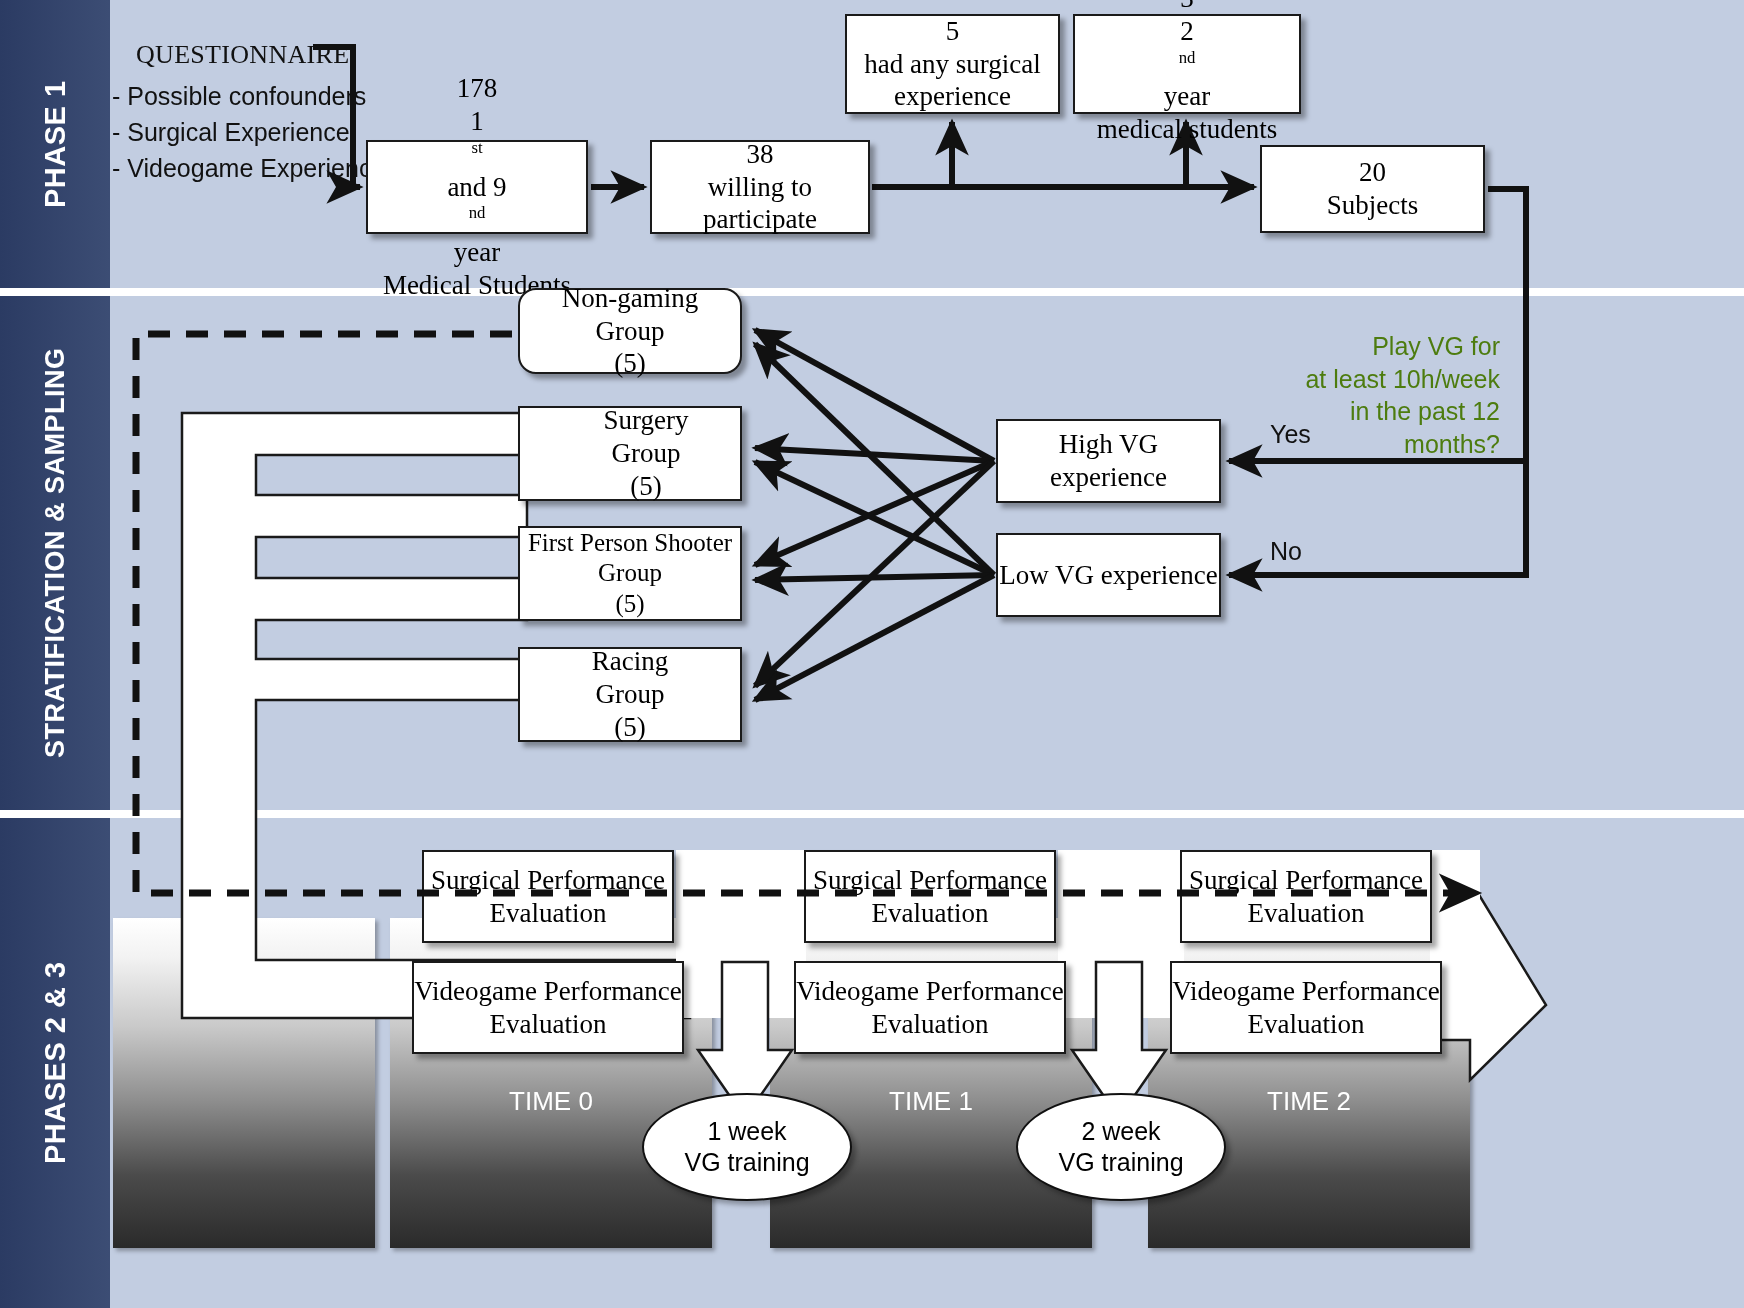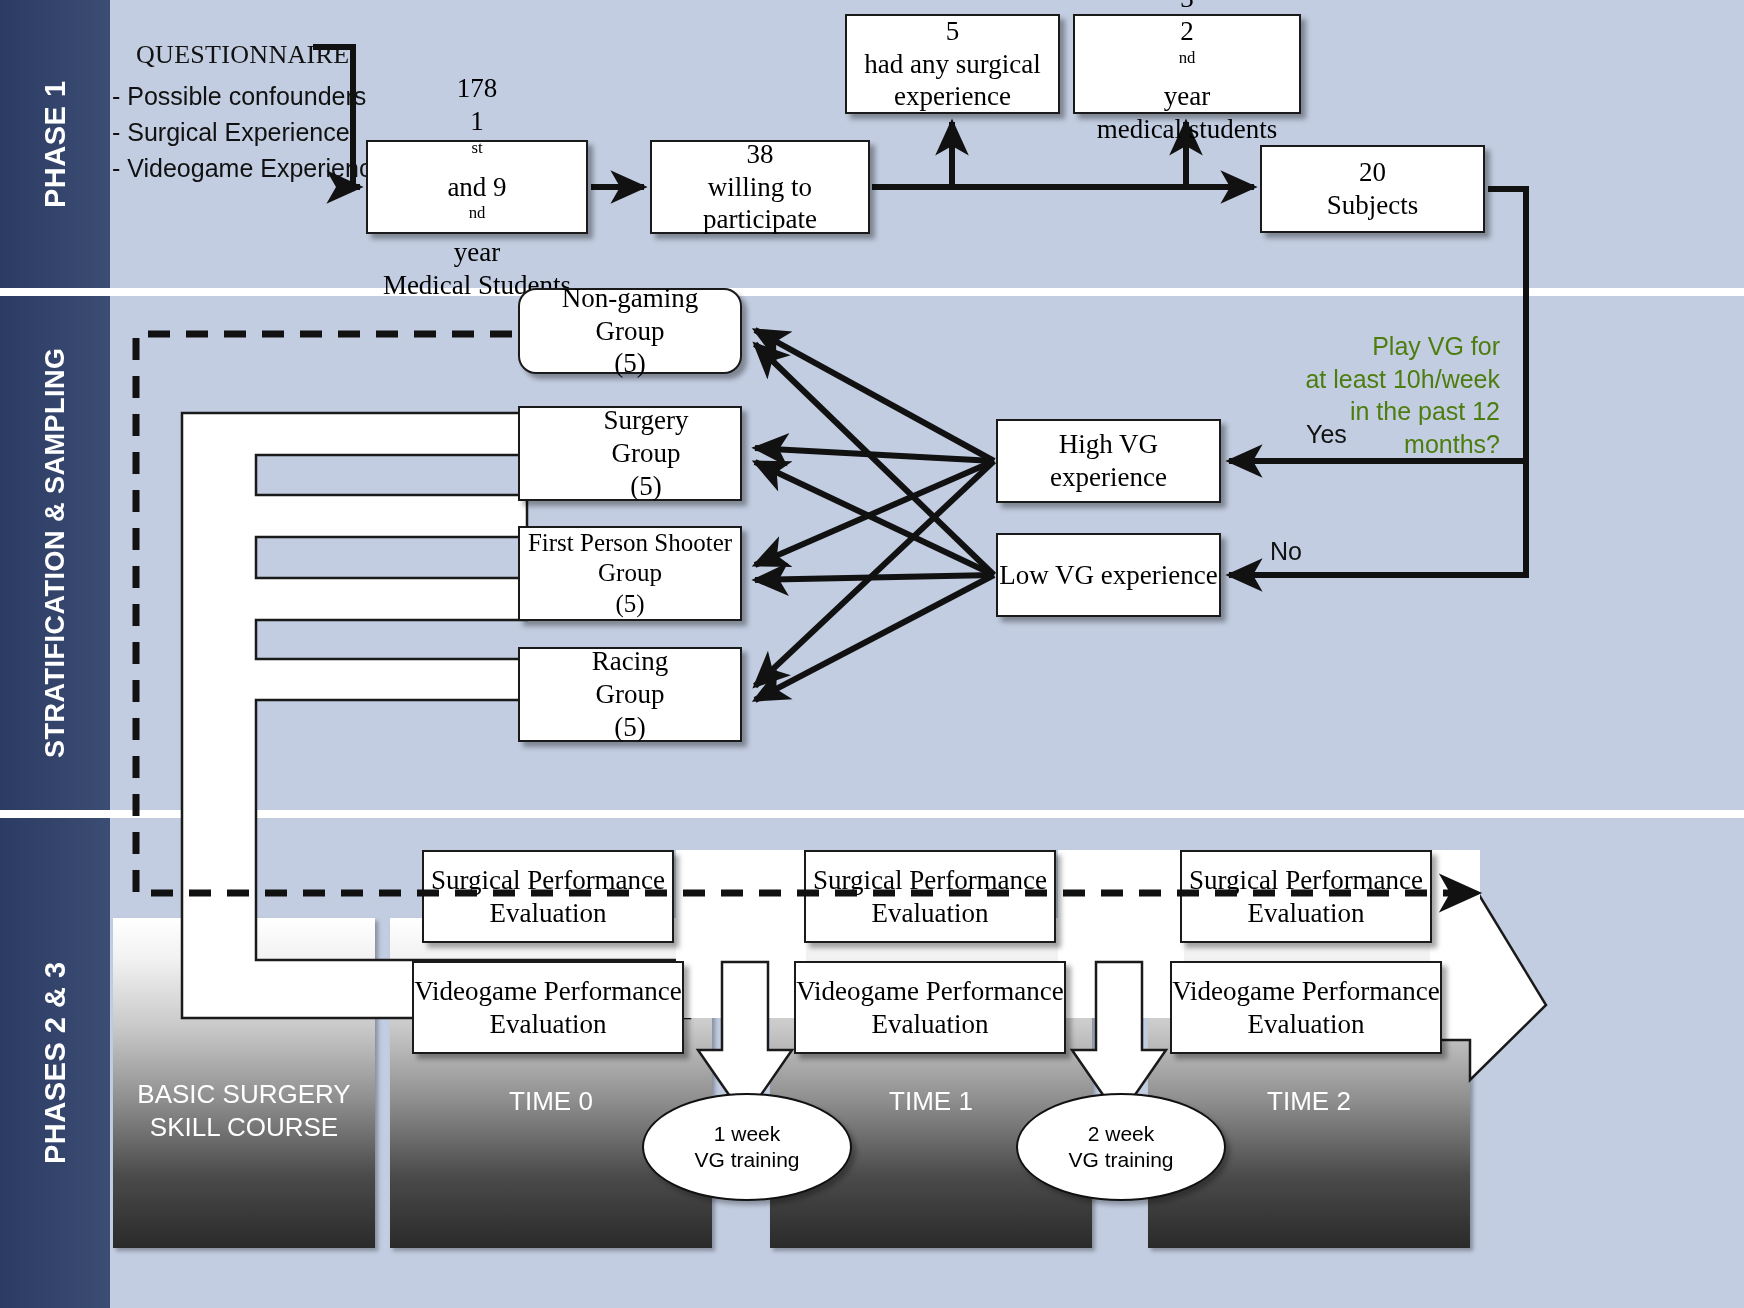--- a/index.html
+++ b/index.html
@@ -43,21 +43,21 @@
   svg.layer.over{z-index:40;}
   
   .tl-seg{position:absolute;z-index:5;
      background:linear-gradient(to bottom,#ffffff 0%,#f2f2f2 12%,#c9c9c9 33%,#8f8f8f 55%,#4b4b4b 78%,#2a2a2a 100%);
      box-shadow:3px 3px 4px rgba(0,0,0,.30);}
   .tl-label{position:absolute;z-index:22;color:#fff;font-family:"Liberation Sans",sans-serif;
      font-size:26px;text-align:center;line-height:1.25;}
   .ellipse{
      position:absolute;z-index:35;background:#fff;border:2.5px solid #111;border-radius:50%;
      display:flex;flex-direction:column;justify-content:center;
-     font-family:"Liberation Sans",sans-serif;font-size:21px;color:#000;line-height:1.25;text-align:center;
+     font-family:"Liberation Sans",sans-serif;font-size:25px;color:#000;line-height:1.25;text-align:center;
      box-shadow:4px 4px 5px rgba(0,0,0,.3);}
 </style>
 </head>
 <body>
 
 <div id="root">
 
   <div class="band" style="top:0;height:288px;">
     <div class="bandinner"></div>
     <div class="phase-label">PHASE 1</div>
@@ -144,21 +144,21 @@
   </div>
   <div class="node" style="left:996px;top:533px;width:225px;height:84px;">
     <span>Low VG experience</span>
   </div>
 
   <div class="ann" style="left:1280px;top:330px;width:220px;">
     <div>Play VG for</div>
     <div>at least 10h/week</div>
     <div>in the past 12 months?</div>
   </div>
-  <div class="ann-l" style="left:1270px;top:420px;margin-left:36px;">Yes</div>
+  <div class="ann-l" style="left:1270px;top:420px;">Yes</div>
   <div class="ann-l" style="left:1270px;top:537px;">No</div>
 
   <div class="node" style="left:422px;top:850px;width:252px;height:93px;">
     <span>Surgical Performance</span>
     <span>Evaluation</span>
   </div>
   <div class="node" style="left:412px;top:961px;width:272px;height:93px;">
     <span>Videogame Performance</span>
     <span>Evaluation</span>
   </div>
@@ -174,24 +174,20 @@
 
   <div class="node" style="left:1180px;top:850px;width:252px;height:93px;">
     <span>Surgical Performance</span>
     <span>Evaluation</span>
   </div>
   <div class="node" style="left:1170px;top:961px;width:272px;height:93px;">
     <span>Videogame Performance</span>
     <span>Evaluation</span>
   </div>
 
-  <div class="tl-label" style="left:113px;top:1078px;width:262px;">
-    <div>BASIC SURGERY</div>
-    <div>SKILL COURSE</div>
-  </div>
   <div class="tl-label" style="left:390px;top:1085px;width:322px;">TIME 0</div>
   <div class="tl-label" style="left:770px;top:1085px;width:322px;">TIME 1</div>
   <div class="tl-label" style="left:1148px;top:1085px;width:322px;">TIME 2</div>
 
   <div class="ellipse" style="left:642px;top:1093px;width:206px;height:104px;">
     <div>1 week</div>
     <div>VG training</div>
   </div>
   <div class="ellipse" style="left:1016px;top:1093px;width:206px;height:104px;">
     <div>2 week</div>

